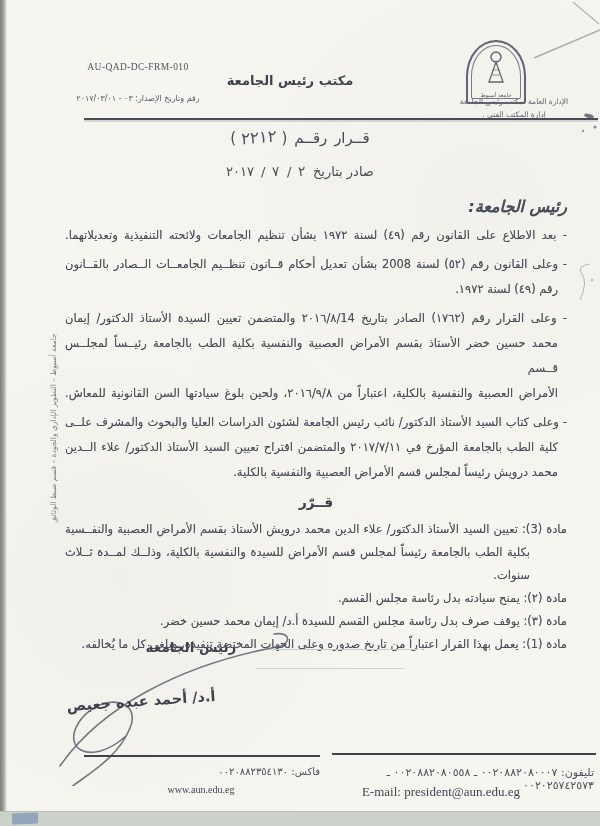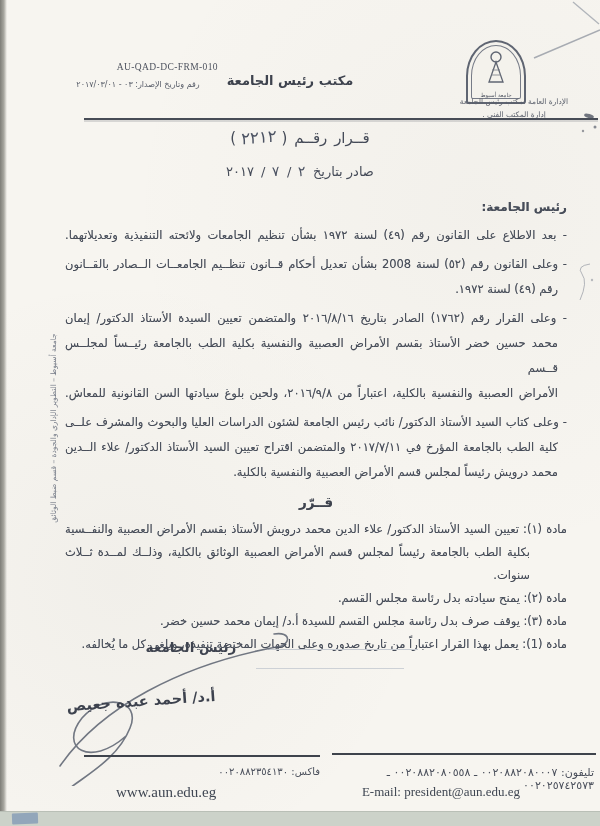--- a/index.html
+++ b/index.html
@@ -9,63 +9,63 @@
       radial-gradient(circle at 20% 70%, rgba(130,128,118,0.05), transparent 40%),
       #f7f5f0;
     font-family:"DejaVu Sans", sans-serif; color:#474d59;}
   
   .edge-left{position:absolute;left:0;top:0;width:7px;height:100%;
     background:linear-gradient(90deg,#7e7e78 0%,#a8a7a0 55%,rgba(248,246,241,0) 100%);}
   .bottom-band{position:absolute;left:0;bottom:0;width:100%;height:14px;background:#ccd2c9;border-top:1px solid #b9bfb6;}
   .corner-chip{position:absolute;left:12px;bottom:2px;width:26px;height:11px;background:#92a6ba;border-radius:1px;transform:rotate(-2deg);}
   .artifact-svg{position:absolute;left:0;top:0;width:600px;height:826px;pointer-events:none;}
   
-  .form-code{position:absolute;left:58px;top:62px;width:160px;text-align:right;
+  .form-code{position:absolute;left:58px;top:62px;width:160px;text-align:center;
     font-family:"Liberation Serif",serif;font-size:9.5px;letter-spacing:.4px;color:#4e535f;}
-  .form-issue{position:absolute;left:52px;top:80px;width:172px;text-align:center;font-size:8px;direction:rtl;color:#565b67;}
+  .form-issue{position:absolute;left:52px;top:94px;width:172px;text-align:center;font-size:8px;direction:rtl;color:#565b67;}
   .office-title{position:absolute;left:210px;top:73px;width:160px;text-align:center;font-size:13px;font-weight:700;color:#3e434e;direction:rtl;}
   .logo{position:absolute;left:466px;top:40px;width:60px;height:64px;
     border:2px solid #5f6572;border-radius:30px 30px 3px 3px / 36px 36px 3px 3px;background:#f4f2ec;box-sizing:border-box;}
   .logo-inner{position:absolute;left:3px;top:3px;right:3px;bottom:3px;
     border:1px solid #767b87;border-radius:26px 26px 2px 2px / 32px 32px 2px 2px;}
   .logo-figure{position:absolute;left:50%;top:6px;transform:translateX(-50%);}
   .logo-text{position:absolute;left:0;right:0;bottom:4px;text-align:center;font-size:5.5px;color:#565b67;direction:rtl;}
   .logo-caption{position:absolute;left:436px;width:156px;text-align:center;font-size:7.5px;direction:rtl;color:#5b606c;}
   .cap1{top:97px;} .cap2{top:110px;}
   .header-rule{position:absolute;left:84px;top:118px;width:514px;height:2px;background:#474c56;box-shadow:0 2px 0 rgba(71,76,86,.18);}
   
   .decree-line{position:absolute;left:0;right:0;top:128px;text-align:center;direction:rtl;font-size:15px;color:#454b58;word-spacing:2px;}
   .hand-num{display:inline-block;font-size:16.5px;transform:rotate(-5deg) skewX(-6deg);margin:0 5px;color:#4c5363;}
   .date-line{position:absolute;left:0;right:0;top:163px;display:flex;flex-direction:row-reverse;justify-content:center;align-items:center;gap:7px;font-size:13px;color:#454b58;}
   .hand-sm{display:inline-block;font-size:14px;transform:rotate(-7deg) skewX(-4deg);color:#4c5363;}
   
   .doc-body{position:absolute;top:195px;right:33px;width:502px;direction:rtl;text-align:justify;font-size:11.5px;color:#474d59;text-shadow:0 0 .4px rgba(71,77,89,.45);}
   .bline{line-height:25px;}
   .fill{text-align-last:justify;}
-  .salutation{line-height:24px;font-size:12px;font-weight:600;}
+  .salutation{line-height:24px;font-size:16px;font-weight:600;font-style:italic;}
   .para{margin-top:4px;}
   .ind1{padding-right:9px;}
   .ind2{padding-right:37px;}
   .decision{margin:5px 0 1px;text-align:center;text-align-last:center;font-weight:700;font-size:13.5px;line-height:24px;letter-spacing:1px;color:#3e434e;}
   .art .bline{line-height:23px;}
   
   .sig-title{position:absolute;left:136px;top:639px;width:110px;font-size:13.5px;font-weight:700;color:#3f4450;direction:rtl;text-align:center;}
   .faint-line{position:absolute;height:1px;background:#c6cad0;}
   .fl1{left:268px;top:649px;width:150px;}
   .fl2{left:256px;top:668px;width:148px;background:#cdd1d6;}
   .sig-name{position:absolute;left:46px;top:693px;width:190px;font-size:14.5px;font-weight:700;transform:rotate(-4deg);direction:rtl;text-align:center;color:#3d424e;letter-spacing:.5px;}
   .sig-swoosh{position:absolute;left:30px;top:616px;width:280px;height:170px;}
   
   .footer-rule{position:absolute;height:2px;background:#3e434c;}
   .fr-left{left:84px;top:755px;width:236px;}
   .fr-right{left:332px;top:753px;width:264px;}
   .footer-phone{position:absolute;right:6px;top:766px;width:272px;font-size:11px;direction:rtl;text-align:right;color:#4a4f5b;}
   .footer-fax{position:absolute;left:84px;top:766px;width:236px;font-size:10px;direction:rtl;text-align:right;color:#4a4f5b;}
   .footer-email{position:absolute;left:336px;top:784px;width:210px;text-align:center;font-family:"Liberation Serif",serif;font-size:13px;color:#3f4652;}
-  .footer-web{position:absolute;left:116px;top:784px;width:170px;text-align:left;font-family:"Liberation Serif",serif;font-size:15px;color:#3f4652;}
+  .footer-web{position:absolute;left:116px;top:784px;width:170px;text-align:center;font-family:"Liberation Serif",serif;font-size:10px;color:#3f4652;}
   
   .sidebar-note{position:absolute;left:-88px;top:420px;width:290px;height:16px;transform:rotate(-90deg);
     font-size:7.5px;color:#787e8a;direction:rtl;text-align:center;letter-spacing:.3px;white-space:nowrap;}
 </style>
 </head>
 <body>
 
 <div class="page">
 
   <div class="edge-left"></div>
@@ -116,35 +116,35 @@
     <div class="bline salutation">رئيس الجامعة:</div>
 
     <div class="para">
       <div class="bline fill">- بعد الاطلاع على القانون رقم (٤٩) لسنة ١٩٧٢ بشأن تنظيم الجامعات ولائحته التنفيذية وتعديلاتهما.</div>
     </div>
     <div class="para">
       <div class="bline fill">- وعلى القانون رقم (٥٢) لسنة 2008 بشأن تعديل أحكام قــانون تنظــيم الجامعــات الــصادر بالقــانون</div>
       <div class="bline ind1">رقم (٤٩) لسنة ١٩٧٢.</div>
     </div>
     <div class="para">
-      <div class="bline fill">- وعلى القرار رقم (١٧٦٢) الصادر بتاريخ ٢٠١٦/٨/١٦ والمتضمن تعيين السيدة الأستاذ الدكتور/ إيمان</div>
+      <div class="bline fill">- وعلى القرار رقم (١٧٦٢) الصادر بتاريخ ٢٠١٦/٨/14 والمتضمن تعيين السيدة الأستاذ الدكتور/ إيمان</div>
       <div class="bline fill ind1">محمد حسين خضر الأستاذ بقسم الأمراض العصبية والنفسية بكلية الطب بالجامعة رئيــساً لمجلــس قــسم</div>
       <div class="bline fill ind1">الأمراض العصبية والنفسية بالكلية، اعتباراً من ٢٠١٦/٩/٨، ولحين بلوغ سيادتها السن القانونية للمعاش.</div>
     </div>
     <div class="para">
       <div class="bline fill">- وعلى كتاب السيد الأستاذ الدكتور/ نائب رئيس الجامعة لشئون الدراسات العليا والبحوث والمشرف علــى</div>
       <div class="bline fill ind1">كلية الطب بالجامعة المؤرخ في ٢٠١٧/٧/١١ والمتضمن اقتراح تعيين السيد الأستاذ الدكتور/ علاء الــدين</div>
       <div class="bline ind1">محمد درويش رئيساً لمجلس قسم الأمراض العصبية والنفسية بالكلية.</div>
     </div>
 
     <div class="decision">قــرّر</div>
 
     <div class="para art">
-      <div class="bline fill">مادة (١): تعيين السيد الأستاذ الدكتور/ علاء الدين محمد درويش الأستاذ بقسم الأمراض العصبية والنفــسية</div>
-      <div class="bline fill ind2">بكلية الطب بالجامعة رئيساً لمجلس قسم الأمراض العصبية الوثائق بالكلية، وذلــك لمــدة ثــلاث</div>
+      <div class="bline fill">مادة (3): تعيين السيد الأستاذ الدكتور/ علاء الدين محمد درويش الأستاذ بقسم الأمراض العصبية والنفــسية</div>
+      <div class="bline fill ind2">بكلية الطب بالجامعة رئيساً لمجلس قسم الأمراض للسيدة والنفسية بالكلية، وذلــك لمــدة ثــلاث</div>
       <div class="bline ind2">سنوات.</div>
     </div>
     <div class="art">
       <div class="bline">مادة (٢): يمنح سيادته بدل رئاسة مجلس القسم.</div>
     </div>
     <div class="art">
       <div class="bline">مادة (٣): يوقف صرف بدل رئاسة مجلس القسم للسيدة أ.د/ إيمان محمد حسين خضر.</div>
     </div>
     <div class="art">
       <div class="bline">مادة (1): يعمل بهذا القرار اعتباراً من تاريخ صدوره وعلى الجهات المختصة تنفيذه، ويلغى كل ما يُخالفه.</div>

